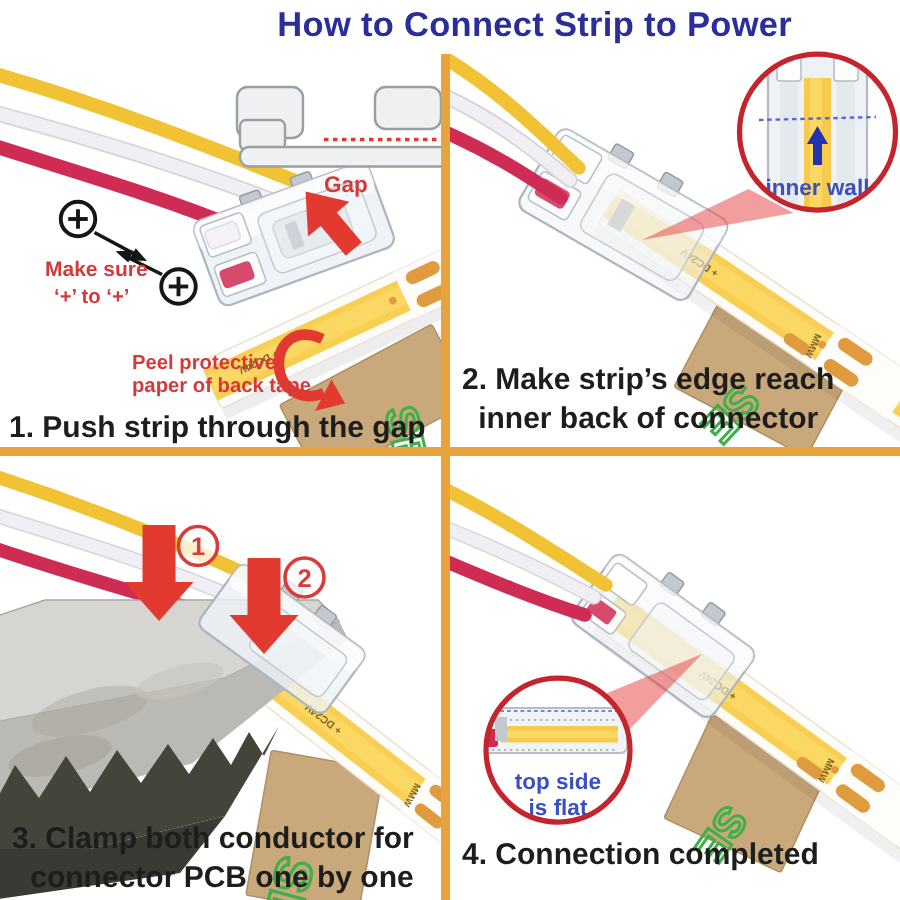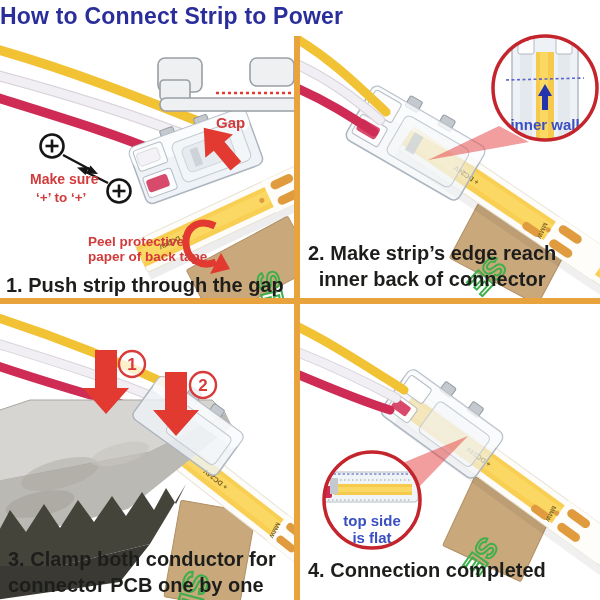--- a/index.html
+++ b/index.html
@@ -1,18 +1,18 @@
 <!DOCTYPE html>
 <html><head>
 <meta charset="utf-8">
 <style>
   html,body{margin:0;padding:0;background:#ffffff;}
   #stage{position:relative;width:600px;height:600px;background:#ffffff;overflow:hidden;
          font-family:"Liberation Sans",sans-serif;}
-  .title{position:absolute;left:0;top:3px;width:528px;text-align:left;
+  .title{position:absolute;left:0;top:3px;width:528px;text-align:right;
          font-size:23px;font-weight:bold;color:#2a2e9b;letter-spacing:.2px;}
   .div-v{position:absolute;left:294px;top:36px;width:6px;height:564px;background:#e8a33c;}
   .div-h{position:absolute;left:0;top:298px;width:600px;height:6px;background:#e8a33c;}
   .panel{position:absolute;overflow:hidden;background:#fff;}
   #p1{left:0;top:34px;width:294px;height:264px;}
   #p2{left:300px;top:34px;width:300px;height:264px;}
   #p3{left:0;top:304px;width:294px;height:296px;}
   #p4{left:300px;top:304px;width:300px;height:296px;}
   .panel svg{position:absolute;left:0;top:0;}
   .caption{position:absolute;z-index:6;color:#1d1d1b;font-weight:bold;
@@ -237,21 +237,21 @@
       <polygon points="165,68 187,68 187,106 199,106 176,132 153,106 165,106" fill="#e23a30"></polygon>
       <g>
         <circle cx="132" cy="60" r="13" fill="rgba(255,255,255,.75)" stroke="#d93a3a" stroke-width="2.4"></circle>
         <text x="132" y="66" text-anchor="middle" font-size="17" font-weight="bold" fill="#d93a3a">1</text>
       </g>
       <g>
         <circle cx="203" cy="81" r="13" fill="rgba(255,255,255,.75)" stroke="#d93a3a" stroke-width="2.4"></circle>
         <text x="203" y="87" text-anchor="middle" font-size="17" font-weight="bold" fill="#d93a3a">2</text>
       </g>
     </svg>
-    <div class="caption" style="left:8px;top:242px;">
+    <div class="caption" style="left:8px;top:242px;text-align:right;">
       <div>3. Clamp both conductor for</div>
       <div>connector PCB one by one</div>
     </div>
   </div>
 
   <div class="panel" id="p4">
     <svg width="300" height="296" viewBox="0 0 300 296">
       <defs>
         <clipPath id="p4clip">
             <circle cx="72" cy="196" r="48"></circle>

